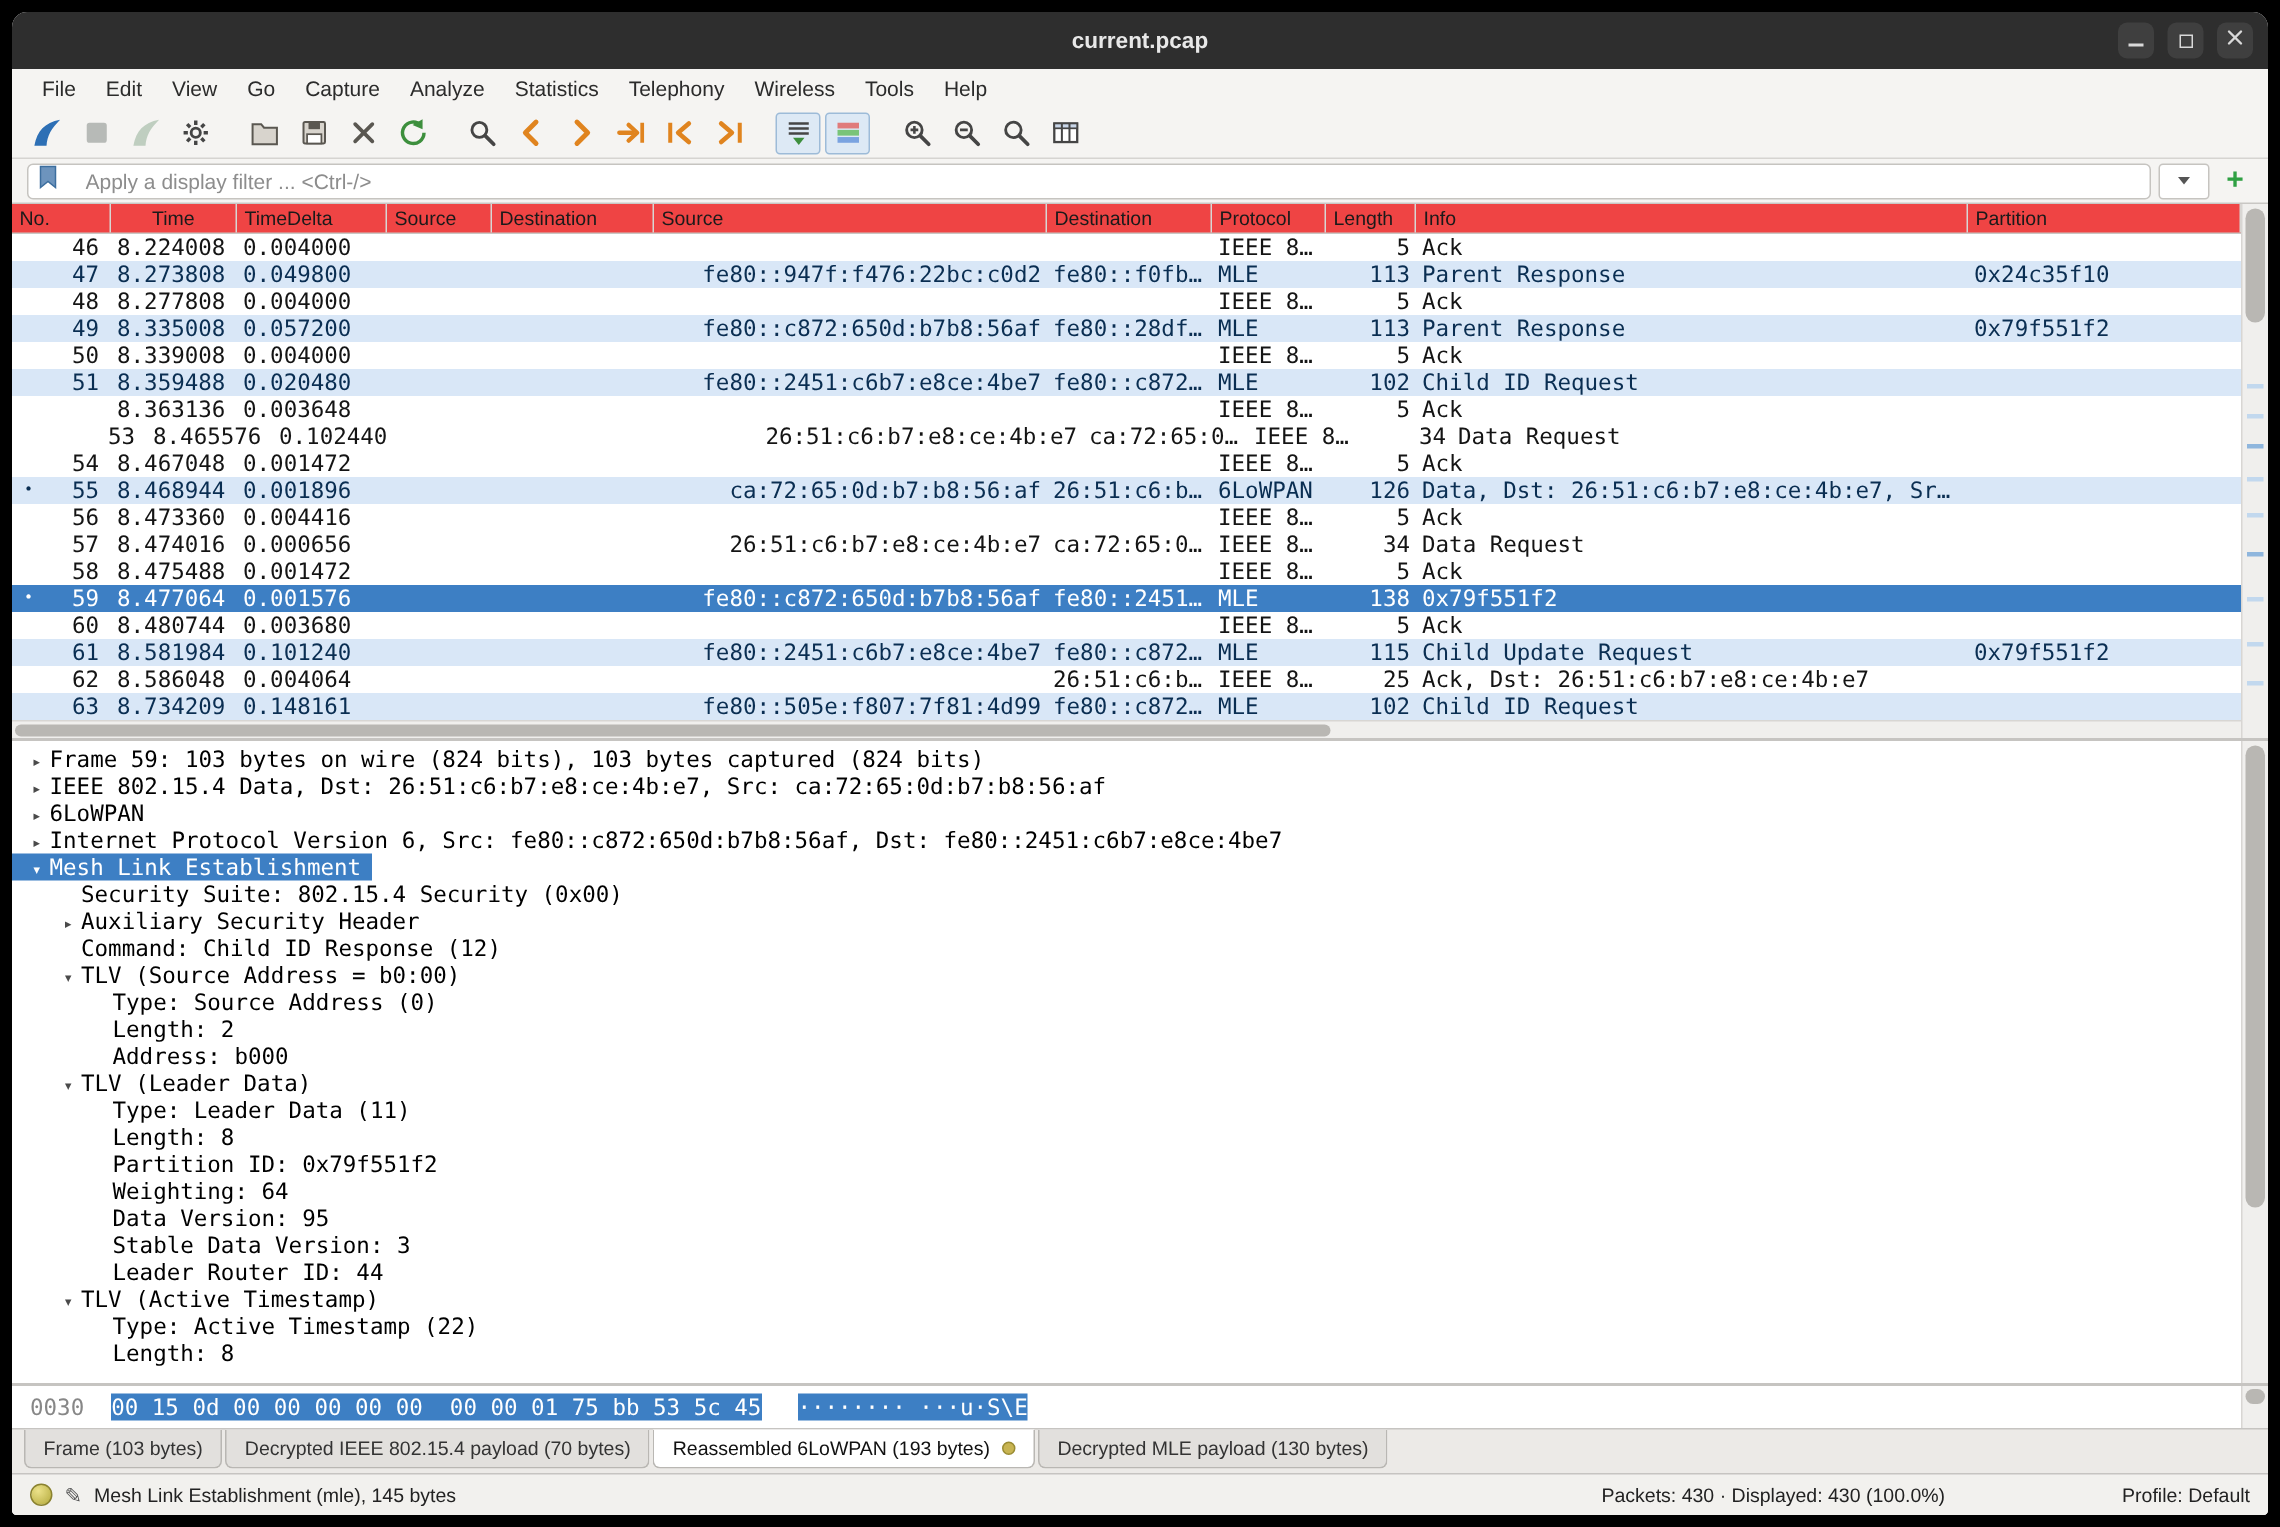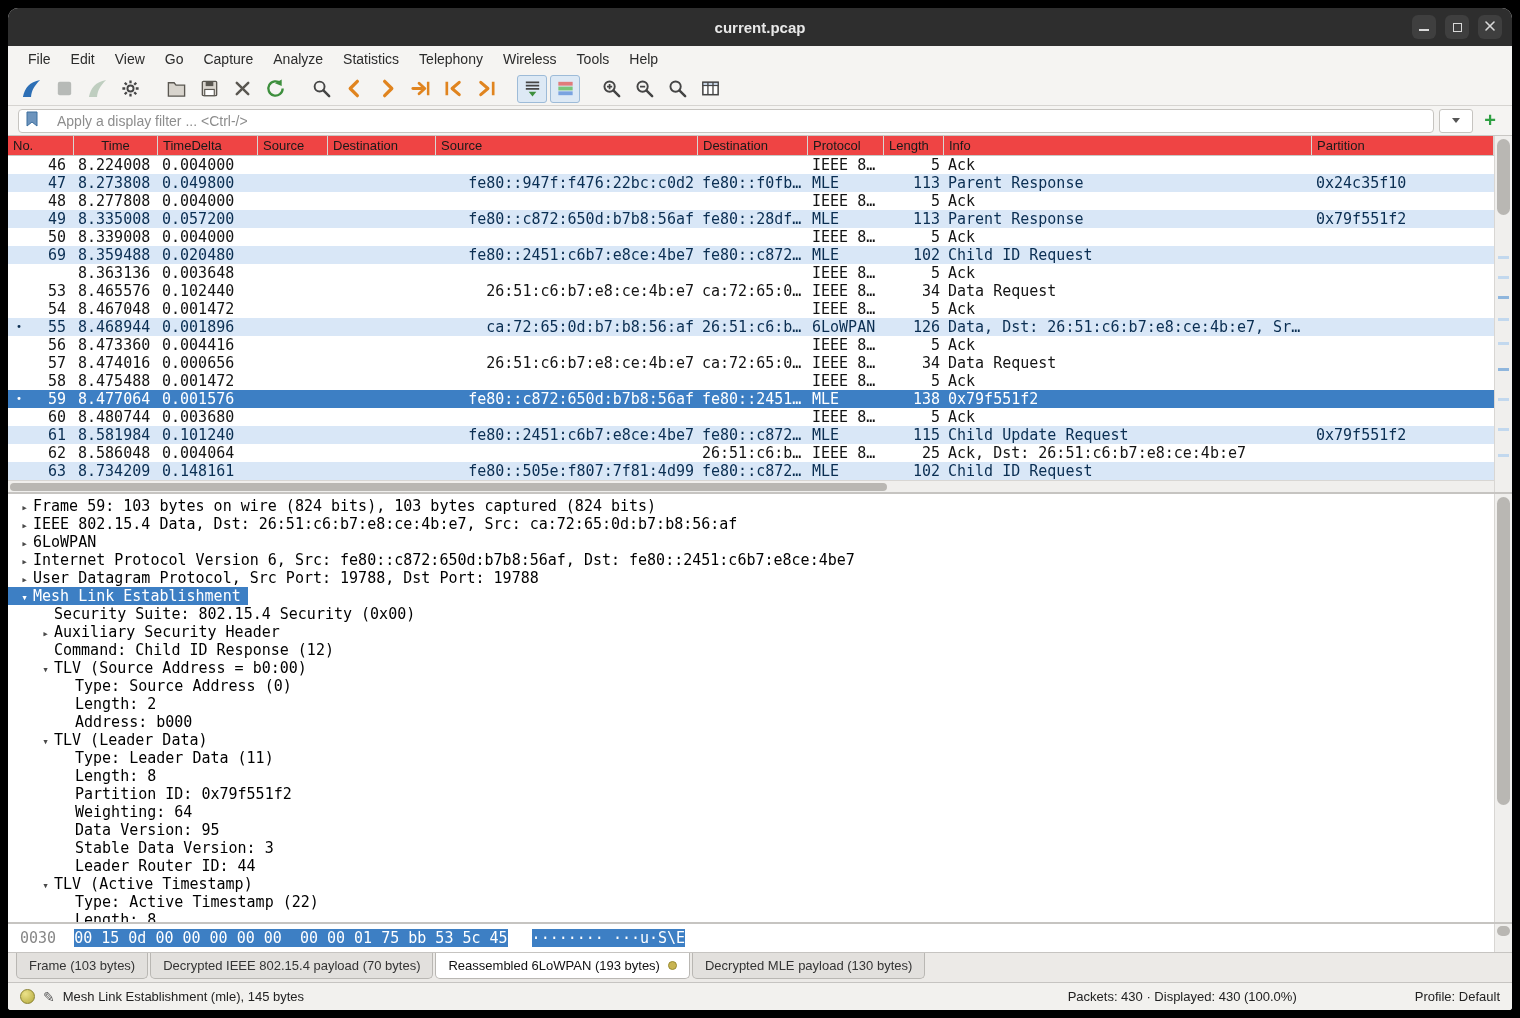--- a/index.html
+++ b/index.html
@@ -400,21 +400,21 @@
             <div class="pcell" style="width: 70px;"></div>
             <div class="pcell" style="width: 108px;"></div>
             <div class="pcell ar" style="width: 262px;"></div>
             <div class="pcell" style="width: 110px;"></div>
             <div class="pcell" style="width: 76px;">IEEE 8…</div>
             <div class="pcell ar" style="width: 60px;">5</div>
             <div class="pcell" style="width: 368px;">Ack</div>
             <div class="pcell grow"></div>
           </div>
           <div class="prow cblue">
-            <div class="pcell ar" style="width: 66px;">69</div>
+            <div class="pcell ar" style="width: 66px;">51</div>
             <div class="pcell" style="width: 84px;">8.359488</div>
             <div class="pcell" style="width: 100px;">0.020480</div>
             <div class="pcell" style="width: 70px;"></div>
             <div class="pcell" style="width: 108px;"></div>
             <div class="pcell ar" style="width: 262px;">fe80::2451:c6b7:e8ce:4be7</div>
             <div class="pcell" style="width: 110px;">fe80::c872…</div>
             <div class="pcell" style="width: 76px;">MLE</div>
             <div class="pcell ar" style="width: 60px;">102</div>
             <div class="pcell" style="width: 368px;">Child ID Request</div>
             <div class="pcell grow"></div>
@@ -426,21 +426,21 @@
             <div class="pcell" style="width: 70px;"></div>
             <div class="pcell" style="width: 108px;"></div>
             <div class="pcell ar" style="width: 262px;"></div>
             <div class="pcell" style="width: 110px;"></div>
             <div class="pcell" style="width: 76px;">IEEE 8…</div>
             <div class="pcell ar" style="width: 60px;">5</div>
             <div class="pcell" style="width: 368px;">Ack</div>
             <div class="pcell grow"></div>
           </div>
           <div class="prow cwhite">
-            <div class="pcell ar" style="width: 66px;">53</div>
+            <div class="pcell ar" style="width: 66px; margin-left: 24px;">53</div>
             <div class="pcell" style="width: 84px;">8.465576</div>
             <div class="pcell" style="width: 100px;">0.102440</div>
             <div class="pcell" style="width: 70px;"></div>
             <div class="pcell" style="width: 108px;"></div>
             <div class="pcell ar" style="width: 262px;">26:51:c6:b7:e8:ce:4b:e7</div>
             <div class="pcell" style="width: 110px;">ca:72:65:0…</div>
             <div class="pcell" style="width: 76px;">IEEE 8…</div>
             <div class="pcell ar" style="width: 60px;">34</div>
             <div class="pcell" style="width: 368px;">Data Request</div>
             <div class="pcell grow"></div>
@@ -594,21 +594,20 @@
       <div class="stick" style="top:318px;"></div>
     </div>
   </div>
 
   <div class="detail-area">
     <div class="detail-body" id="detail-body">
         <div class="dline"><span class="dinner" style="padding-left: 8px;"><span class="exp">▸</span><span>Frame 59: 103 bytes on wire (824 bits), 103 bytes captured (824 bits)</span></span></div>
         <div class="dline"><span class="dinner" style="padding-left: 8px;"><span class="exp">▸</span><span>IEEE 802.15.4 Data, Dst: 26:51:c6:b7:e8:ce:4b:e7, Src: ca:72:65:0d:b7:b8:56:af</span></span></div>
         <div class="dline"><span class="dinner" style="padding-left: 8px;"><span class="exp">▸</span><span>6LoWPAN</span></span></div>
         <div class="dline"><span class="dinner" style="padding-left: 8px;"><span class="exp">▸</span><span>Internet Protocol Version 6, Src: fe80::c872:650d:b7b8:56af, Dst: fe80::2451:c6b7:e8ce:4be7</span></span></div>
-        <div class="dline"><span class="dinner" style="padding-left: 8px;"><span class="exp">▸</span><span>User Datagram Protocol, Src Port: 19788, Dst Port: 19788</span></span></div>
         <div class="dline"><span class="dinner dsel" style="padding-left: 8px;"><span class="exp">▾</span><span>Mesh Link Establishment</span></span></div>
         <div class="dline"><span class="dinner" style="padding-left: 29px;"><span class="exp"> </span><span>Security Suite: 802.15.4 Security (0x00)</span></span></div>
         <div class="dline"><span class="dinner" style="padding-left: 29px;"><span class="exp">▸</span><span>Auxiliary Security Header</span></span></div>
         <div class="dline"><span class="dinner" style="padding-left: 29px;"><span class="exp"> </span><span>Command: Child ID Response (12)</span></span></div>
         <div class="dline"><span class="dinner" style="padding-left: 29px;"><span class="exp">▾</span><span>TLV (Source Address = b0:00)</span></span></div>
         <div class="dline"><span class="dinner" style="padding-left: 50px;"><span class="exp"> </span><span>Type: Source Address (0)</span></span></div>
         <div class="dline"><span class="dinner" style="padding-left: 50px;"><span class="exp"> </span><span>Length: 2</span></span></div>
         <div class="dline"><span class="dinner" style="padding-left: 50px;"><span class="exp"> </span><span>Address: b000</span></span></div>
         <div class="dline"><span class="dinner" style="padding-left: 29px;"><span class="exp">▾</span><span>TLV (Leader Data)</span></span></div>
         <div class="dline"><span class="dinner" style="padding-left: 50px;"><span class="exp"> </span><span>Type: Leader Data (11)</span></span></div>

